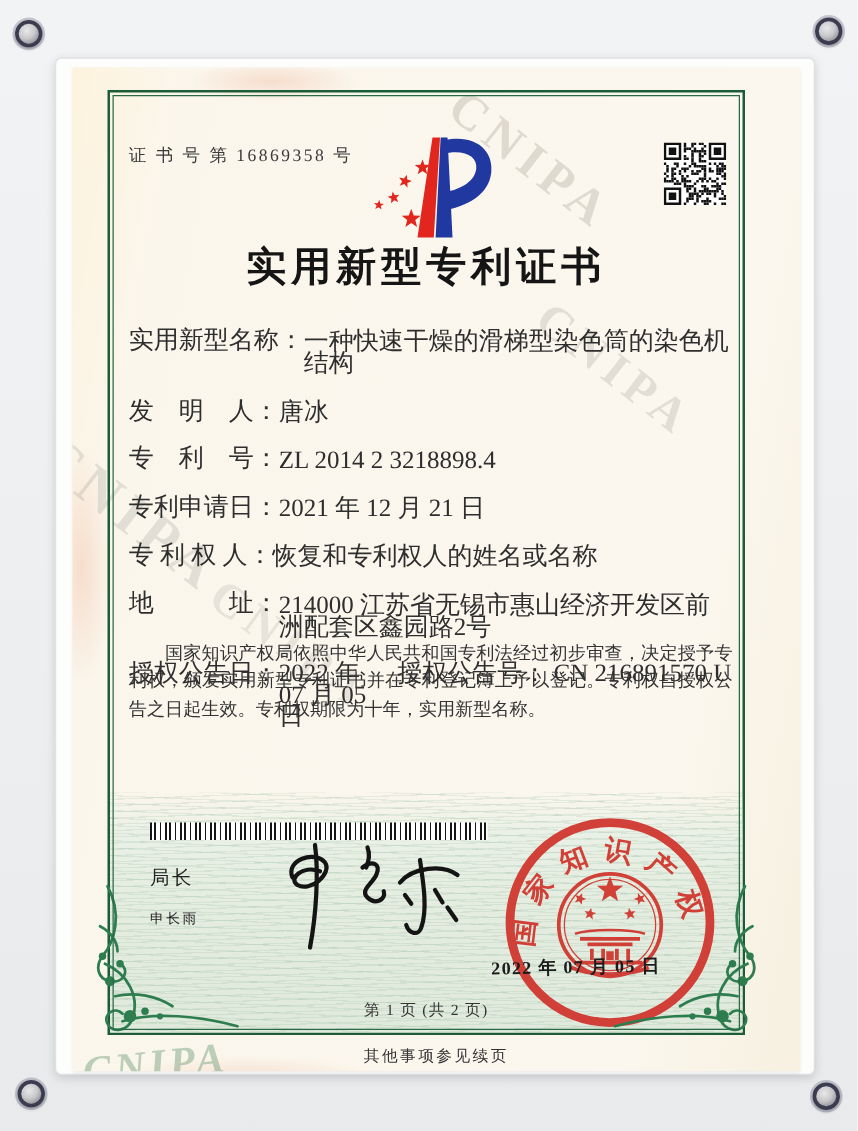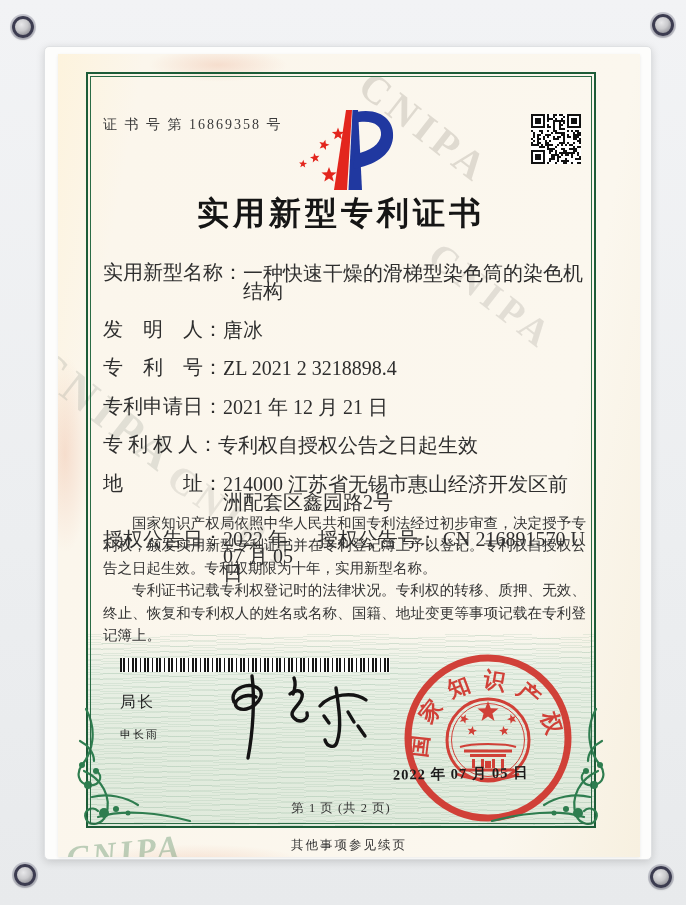--- a/index.html
+++ b/index.html
@@ -368,47 +368,46 @@
       <div class="frow">
         <span class="lbl">实用新型名称：</span>
         <span class="val">一种快速干燥的滑梯型染色筒的染色机结构</span>
       </div>
       <div class="frow">
         <span class="lbl">发　明　人：</span>
         <span class="val">唐冰</span>
       </div>
       <div class="frow">
         <span class="lbl">专　利　号：</span>
-        <span class="val">ZL 2021 2 3218898.4</span>
+        <span class="val">ZL 2014 2 3218898.4</span>
       </div>
       <div class="frow">
         <span class="lbl">专利申请日：</span>
         <span class="val">2021 年 12 月 21 日</span>
       </div>
       <div class="frow">
         <span class="lbl">专 利 权 人：</span>
-        <span class="val">专利权自授权公告之日起生效</span>
+        <span class="val">恢复和专利权人的姓名或名称</span>
       </div>
       <div class="frow">
         <span class="lbl">地　　　址：</span>
         <span class="val">214000 江苏省无锡市惠山经济开发区前洲配套区鑫园路2号</span>
       </div>
       <div class="frow grant">
         <span class="lbl">授权公告日：</span>
         <span>2022 年 07 月 05 日</span>
         <span class="pair2">
           <span>授权公告号：</span>
           <span>CN 216891570 U</span>
         </span>
       </div>
     </div>
 
     <div class="paras">
       <p>国家知识产权局依照中华人民共和国专利法经过初步审查，决定授予专利权，颁发实用新型专利证书并在专利登记簿上予以登记。专利权自授权公告之日起生效。专利权期限为十年，实用新型名称。</p>
-      <p>专利证书记载专利权登记时的法律状况。专利权的转移、质押、无效、终止、恢复和专利权人的姓名或名称、国籍、地址变更等事项记载在专利登记簿上。</p>
     </div>
 
     <div class="barcode"></div>
 
     <div class="sig-title">局长</div>
     <div class="sig-name">申长雨</div>
 
     <svg class="signature" viewBox="0 0 165 95">
       <g fill="none" stroke="#141414" stroke-width="3.4" stroke-linecap="round" stroke-linejoin="round">
         <path d="M26,32 C20,18 44,10 52,20 C58,29 40,44 30,38 C22,33 34,22 48,27"></path>

